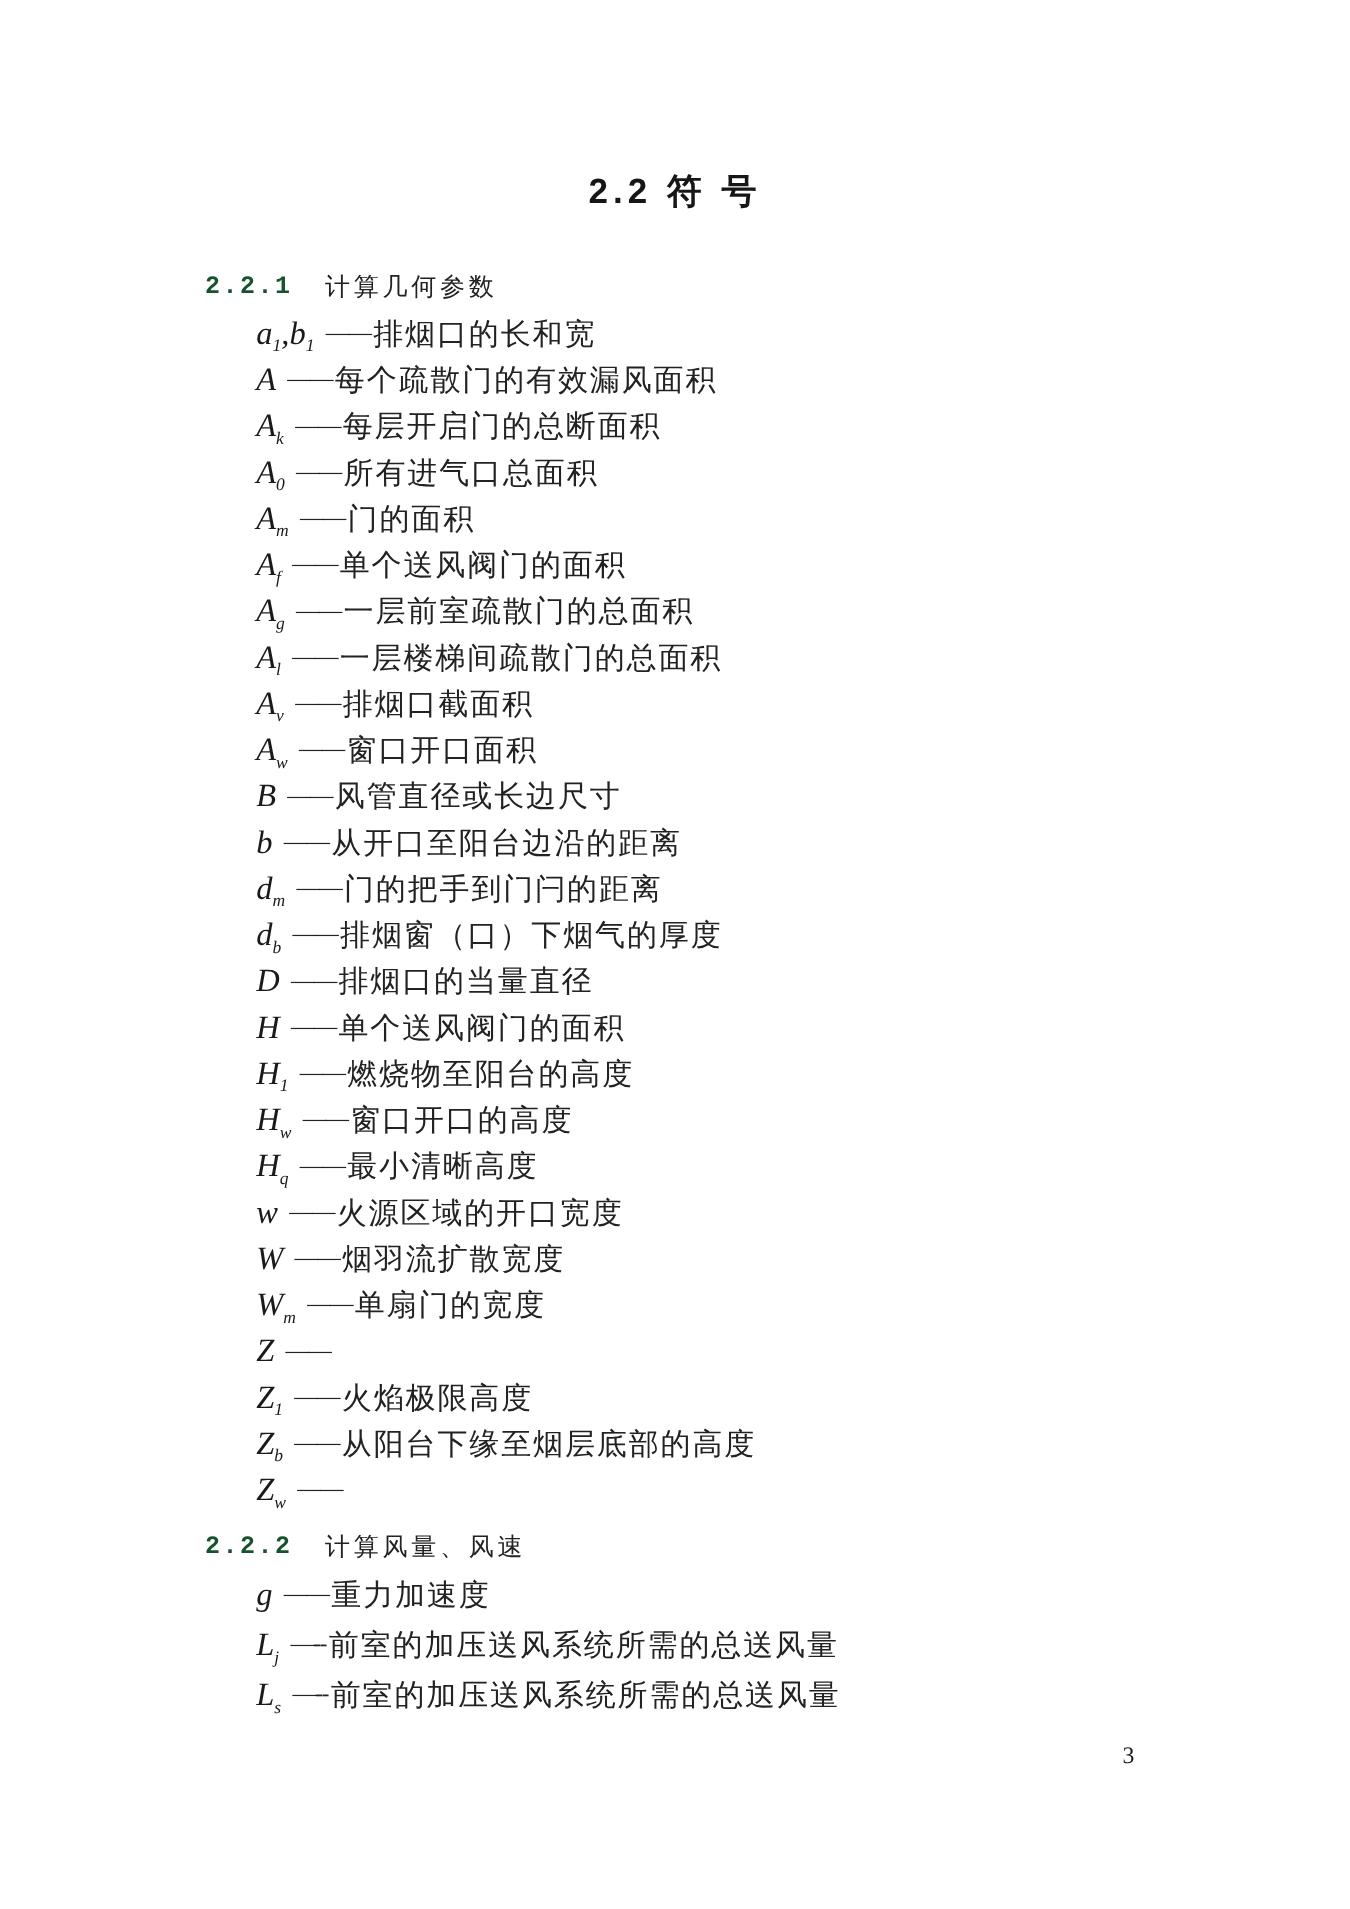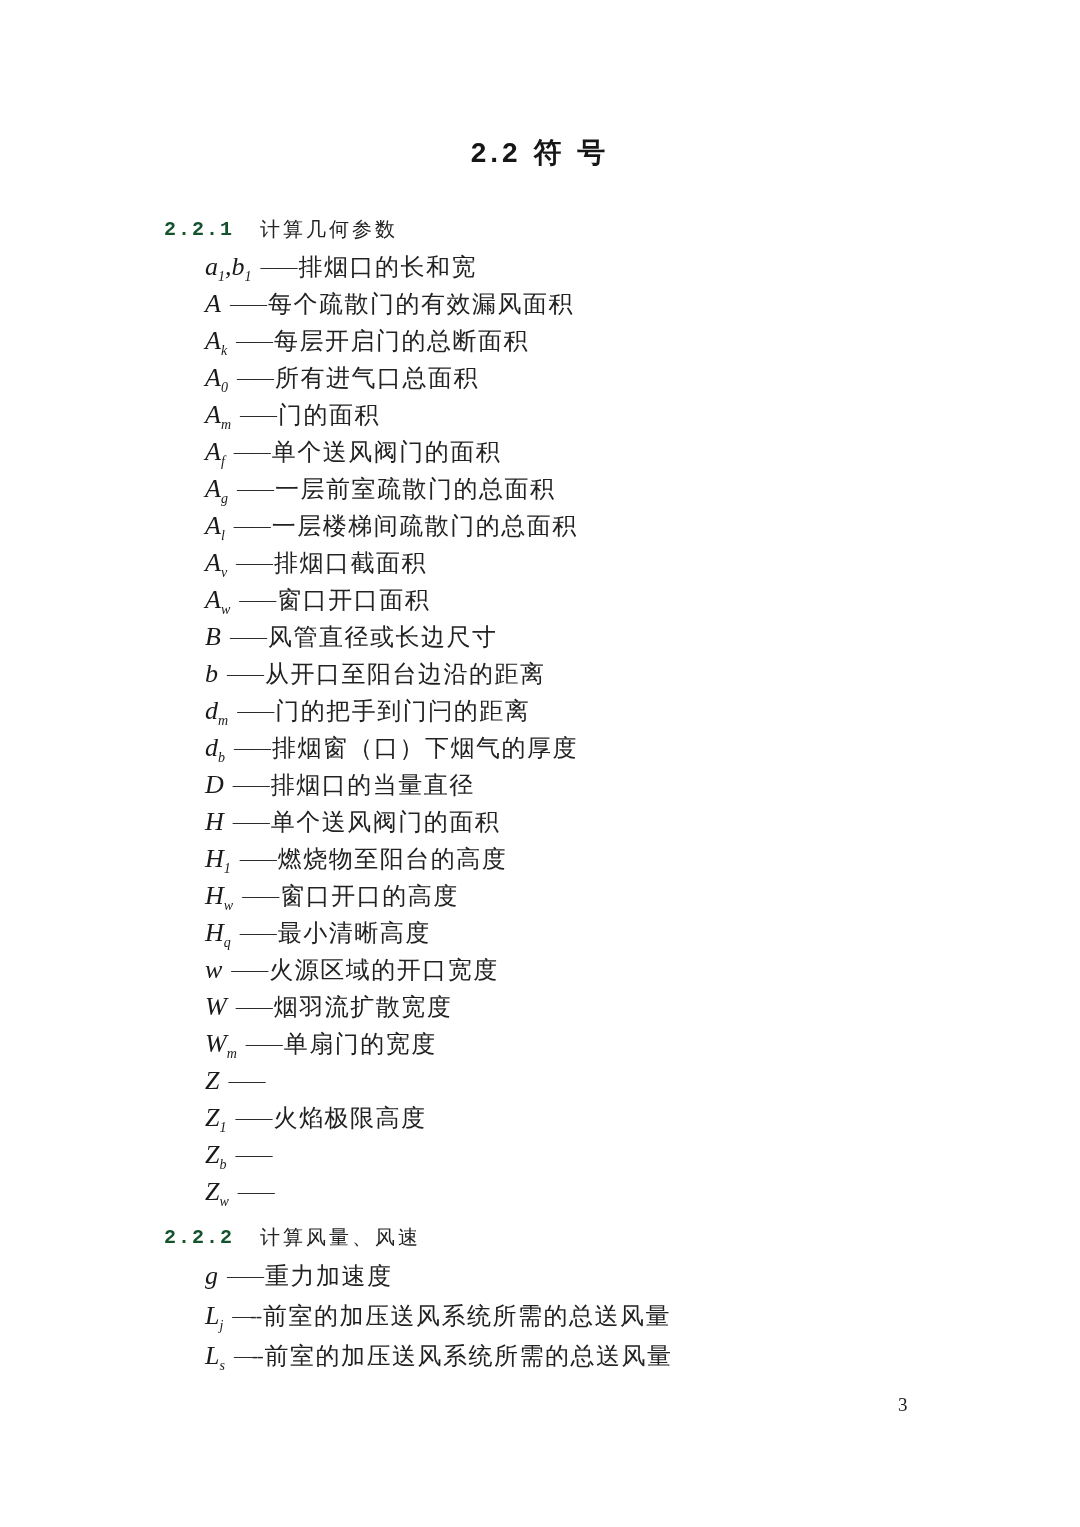--- a/index.html
+++ b/index.html
@@ -246,20 +246,21 @@
 
   <div class="sym-row">
     <span class="sym">Z<sub>1</sub></span>
     <span class="dash">——</span>
     <span class="def">火焰极限高度</span>
   </div>
 
   <div class="sym-row">
     <span class="sym">Z<sub>b</sub></span>
     <span class="dash">——</span>
+    <span class="def">从阳台下缘至烟层底部的高度</span>
   </div>
 
   <div class="sym-row">
     <span class="sym">Z<sub>w</sub></span>
     <span class="dash">——</span>
   </div>
 </div>
   </section>
 
   <section class="sec">

